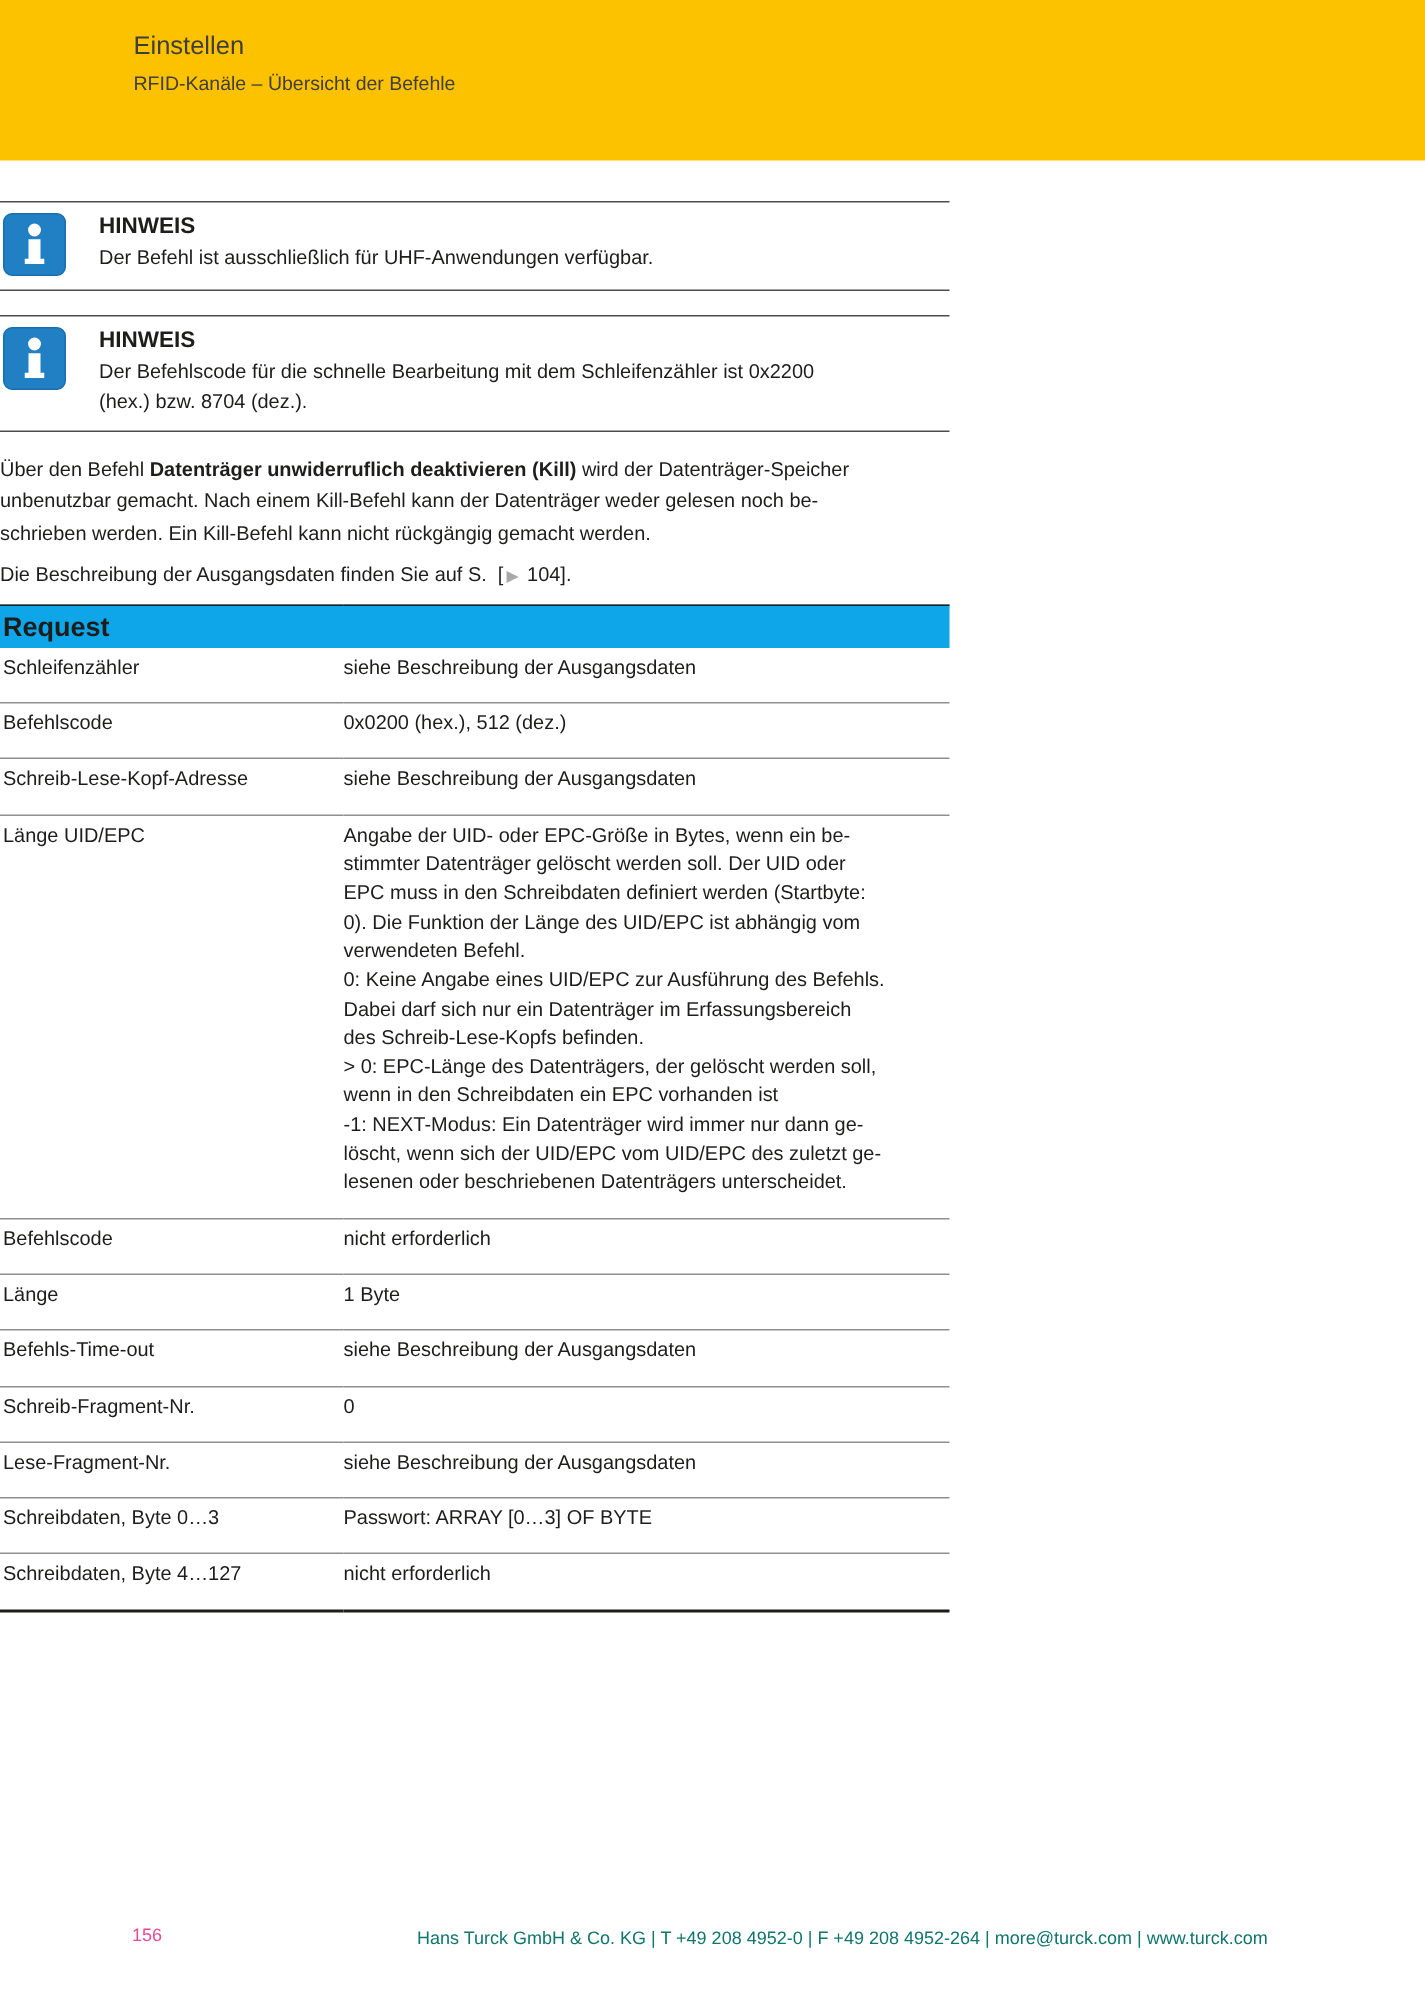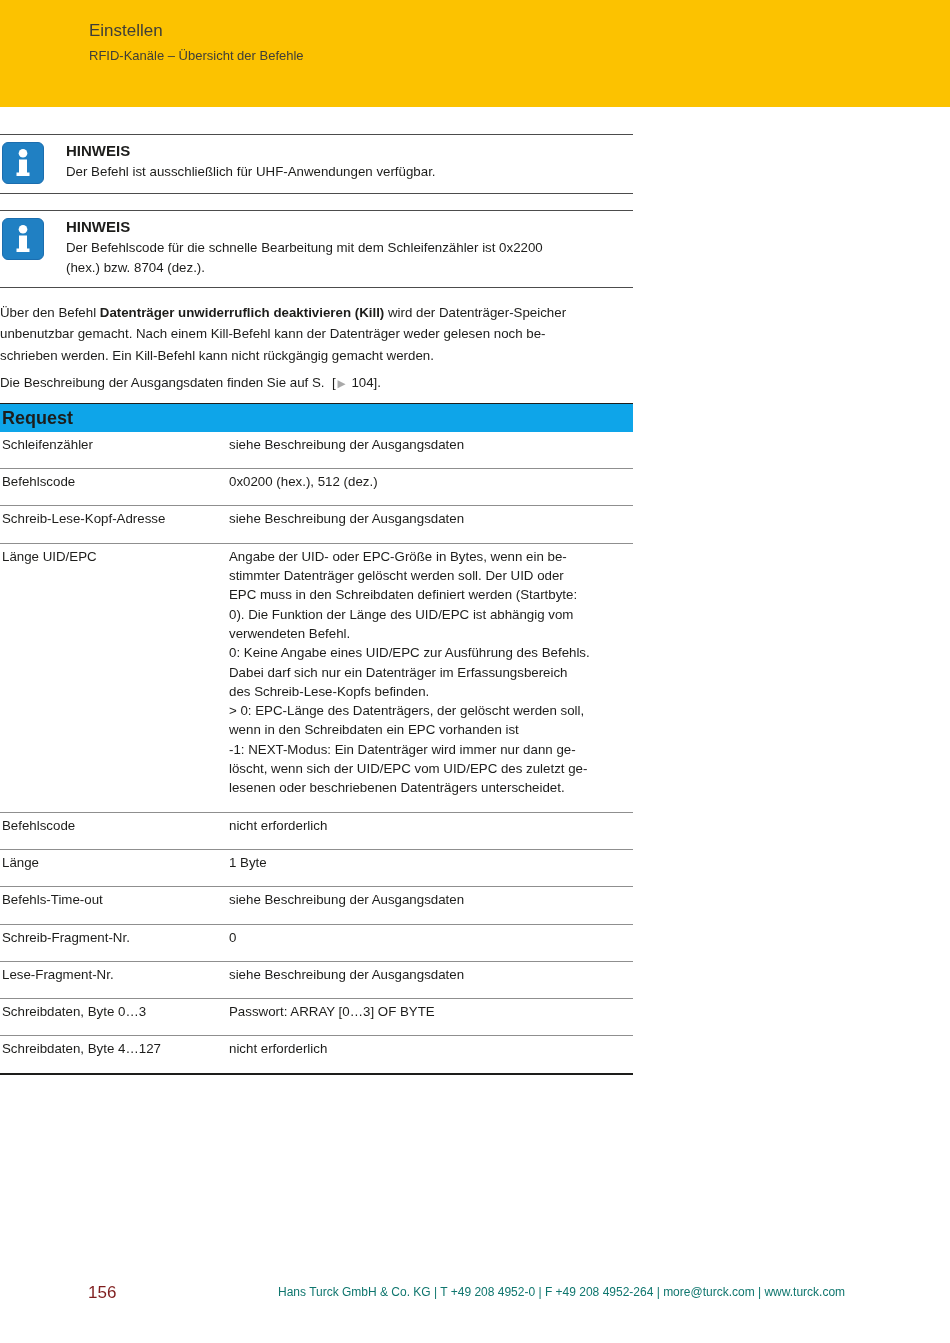--- a/index.html
+++ b/index.html
@@ -70,21 +70,21 @@
     padding:3px 0 14px 2px; line-height:19.3px;
     border-bottom:1px solid #8f8f8f;
   }
   .request-table tbody tr:last-child td { border-bottom:none; }
   td.cell-label { width:227px; }
   td.cell-value { white-space:pre-line; padding-left:0; }
 
   
   .page-number {
     position:absolute; left:88px; top:1283px;
-    font-size:17px; color:#7f1d1d;
+    font-size:12px; color:#ec4899;
   }
   .company-line {
     position:absolute; left:278px; top:1285px;
     font-size:12px; color:#0f766e;
   }
 </style>
 </head>
 <body>
 
 <div class="page">

